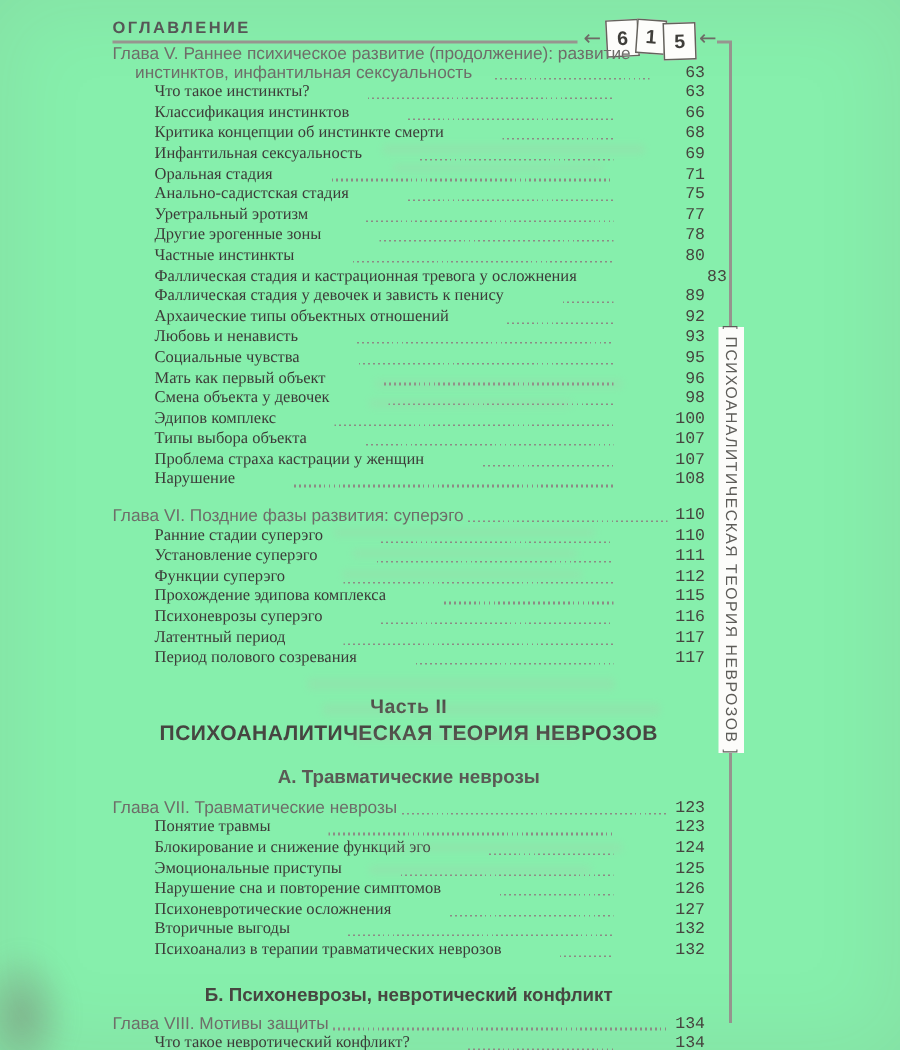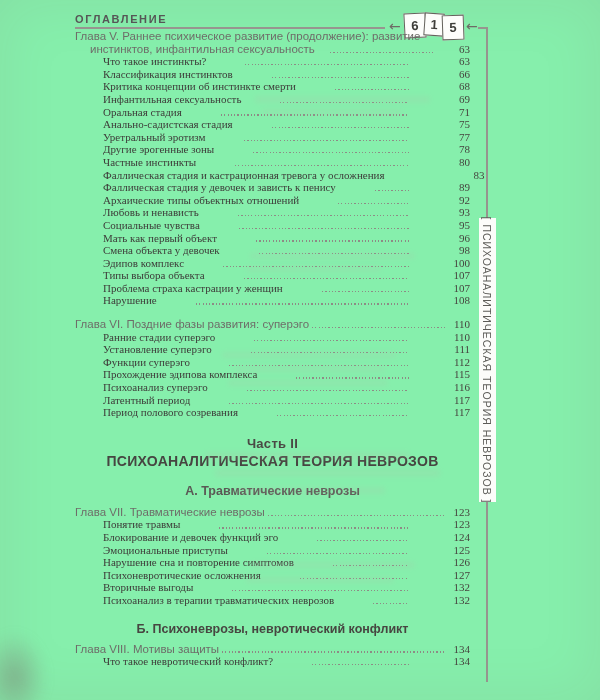--- a/index.html
+++ b/index.html
@@ -42,21 +42,21 @@
   #toc{position:absolute;left:75px;top:30px;width:395px;}
   .row{display:flex;align-items:baseline;line-height:12.6px;}
   .row .t{white-space:nowrap;}
   .ch{font-family:"Liberation Sans",sans-serif;font-size:11.5px;color:#6e6d69;align-items:center;}
   .cont{padding-left:15px;gap:12px;}
   .sub{font-family:"Liberation Serif",serif;font-size:11px;color:#3d3c39;padding-left:28px;gap:36px;}
   .leader{
     flex:1 1 auto;height:1.2px;align-self:flex-end;margin:0 3px 2.5px 3px;
     background:repeating-linear-gradient(to right,#8d8b85 0 1.2px,transparent 1.2px 3.3px);
   }
-  .pg{font-family:Liberation Serif, serif;font-size:11px;color:#46453f;min-width:22px;text-align:right;}
+  .pg{font-family:Liberation Mono, monospace;font-size:11px;color:#46453f;min-width:22px;text-align:right;}
   .gaprow{height:11px;}
   .part-label{margin-top:17px;text-align:center;font:700 13px "Liberation Sans",sans-serif;color:#4a4945;letter-spacing:.3px;line-height:15px;}
   .part-title{text-align:center;font:700 14px "Liberation Sans",sans-serif;color:#464541;letter-spacing:.3px;line-height:17px;margin-top:2px;}
   .sec{margin:14px 0 8px;text-align:center;font:600 12.5px "Liberation Sans",sans-serif;color:#5a5955;line-height:14px;}
   .secb{margin:15px 0 7px;font-weight:700;color:#474641;}
   
   .smudge{position:absolute;background:#b9b7aa;opacity:.15;filter:blur(2.5px);border-radius:2px;}
   .corner-smudge{
     position:absolute;left:-18px;top:632px;width:65px;height:90px;
     background:radial-gradient(closest-side,rgba(120,118,108,.45),rgba(120,118,108,0));
@@ -211,21 +211,21 @@
         <span class="t">Функции суперэго</span>
         <span class="leader"></span>
         <span class="pg">112</span>
       </div>
       <div class="row sub">
         <span class="t">Прохождение эдипова комплекса</span>
         <span class="leader"></span>
         <span class="pg">115</span>
       </div>
       <div class="row sub">
-        <span class="t">Психоанализ суперэго</span>
+        <span class="t">Психоневрозы суперэго</span>
         <span class="leader"></span>
         <span class="pg">116</span>
       </div>
       <div class="row sub">
         <span class="t">Латентный период</span>
         <span class="leader"></span>
         <span class="pg">117</span>
       </div>
       <div class="row sub">
         <span class="t">Период полового созревания</span>
@@ -239,21 +239,21 @@
         <span class="t">Глава VII. Травматические неврозы</span>
         <span class="leader"></span>
         <span class="pg">123</span>
       </div>
       <div class="row sub">
         <span class="t">Понятие травмы</span>
         <span class="leader"></span>
         <span class="pg">123</span>
       </div>
       <div class="row sub">
-        <span class="t">Блокирование и девочек функций эго</span>
+        <span class="t">Блокирование и снижение функций эго</span>
         <span class="leader"></span>
         <span class="pg">124</span>
       </div>
       <div class="row sub">
         <span class="t">Эмоциональные приступы</span>
         <span class="leader"></span>
         <span class="pg">125</span>
       </div>
       <div class="row sub">
         <span class="t">Нарушение сна и повторение симптомов</span>

